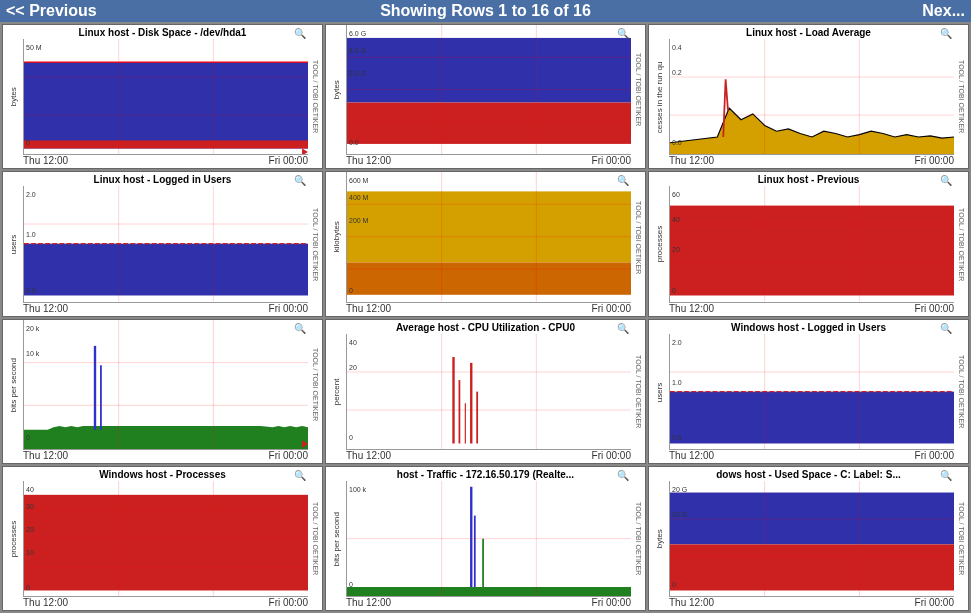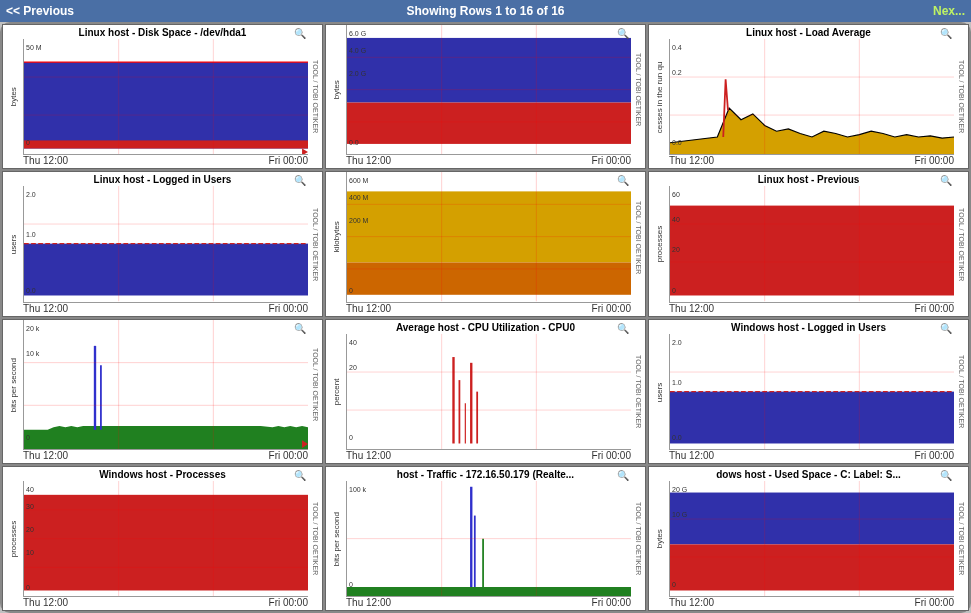--- a/index.html
+++ b/index.html
@@ -4,34 +4,33 @@
   <style>
     * { box-sizing: border-box; margin: 0; padding: 0; }
     body { background: #c0c0c0; font-family: Arial, sans-serif; font-size: 11px; width: 971px; height: 613px; overflow: hidden; }
     
     .top-bar {
       display: flex;
       align-items: center;
       background: #4a6fa5;
       color: white;
       font-weight: bold;
-      font-size: 12px;
+      font-size: 16px;
       padding: 2px 6px;
       height: 22px;
     }
     
     .grid {
       display: grid;
       grid-template-columns: repeat(3, 1fr);
       grid-template-rows: repeat(4, 1fr);
       gap: 2px;
       padding: 2px;
       height: calc(613px - 22px);
       background: #888;
-      border-radius: 10px;
     }
     
     .cell {
       background: white;
       border: 1px solid #666;
       position: relative;
       overflow: hidden;
       display: flex;
       flex-direction: column;
     }
@@ -109,21 +108,21 @@
     }
     
     svg { position: absolute; top: 0; left: 0; width: 100%; height: 100%; }
   </style>
 </head>
 <body>
 
 <div class="top-bar" style="position:relative;">
   <span style="cursor:pointer; color:white;">&lt;&lt; Previous</span>
   <span style="position:absolute;left:50%;transform:translateX(-50%);">Showing Rows 1 to 16 of 16</span>
-  <span style="margin-left:auto; cursor:pointer; color:#bef264;">Nex...</span>
+  <span style="margin-left:auto; cursor:pointer; color:#ffffff;">Nex...</span>
 </div>
 
 <div class="grid">
 
   <div class="cell">
     <div class="cell-title">Linux host - Disk Space - /dev/hda1</div>
     <span class="search-icon"></span>
     <div class="cell-body">
       <div class="y-label">bytes</div>
       <div class="chart-area">

